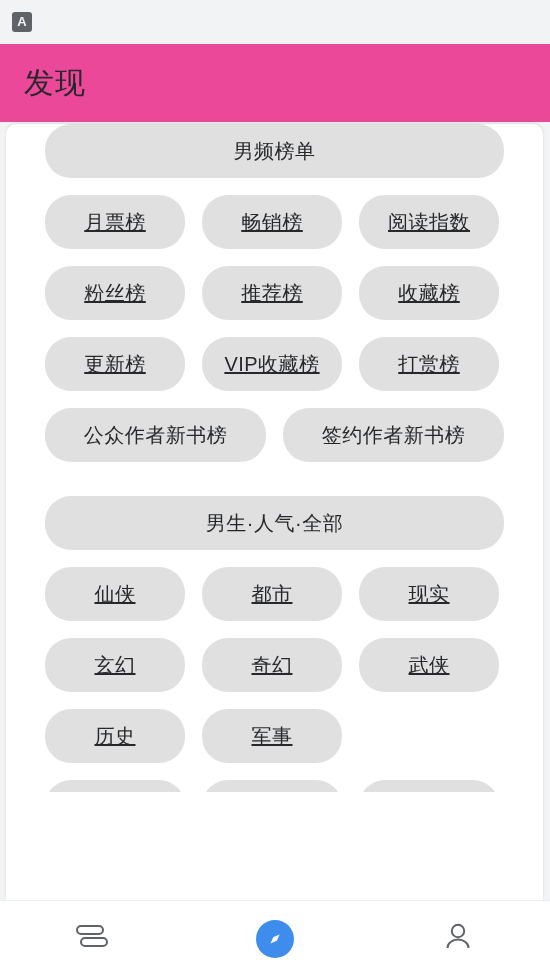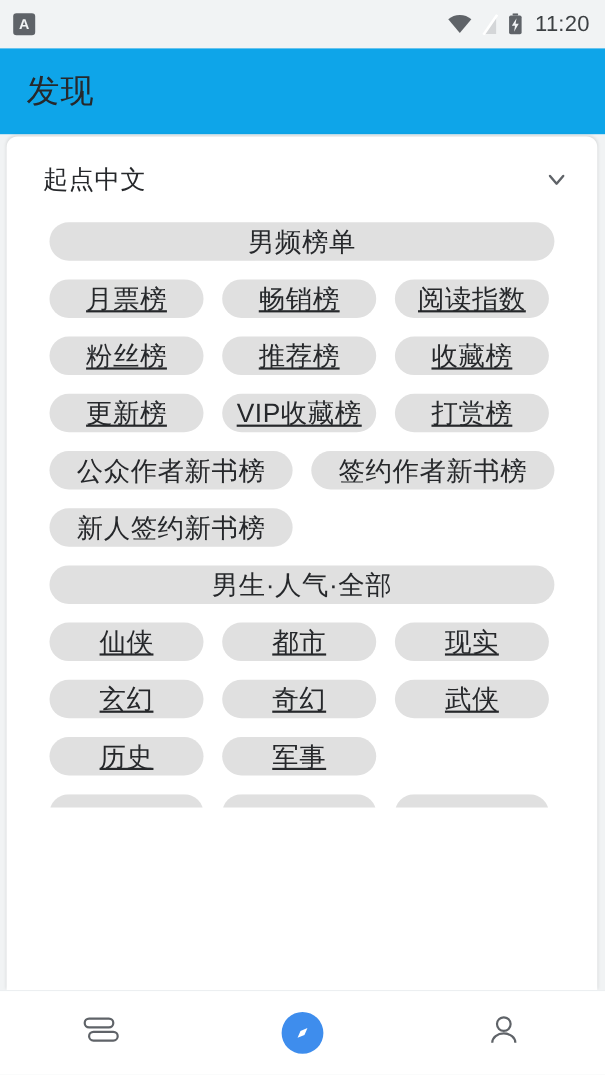--- a/index.html
+++ b/index.html
@@ -49,21 +49,21 @@
     letter-spacing: 0.2px;
     margin-left: 2px;
   }
 
   
   .page-title-bar {
     height: 78px;
     display: flex;
     align-items: center;
     padding: 0 24px;
-    background: #0ea5e9;
+    background: #ec4899;
   }
   .page-title {
     font-size: 30px;
     color: #26282b;
     letter-spacing: 1px;
   }
 
   
   .card {
     position: absolute;
@@ -94,27 +94,27 @@
   
   .chip-area { padding: 0 39px; }
 
   .chip-row {
     display: flex;
     gap: 17px;
     margin-bottom: 17px;
   }
 
   .chip {
-    height: 35px;
+    height: 54px;
     background: #e0e0e0;
     border-radius: 26px;
     display: flex;
     align-items: center;
     justify-content: center;
-    font-size: 24px;
+    font-size: 20px;
     color: #26282b;
     letter-spacing: 0.5px;
     user-select: none;
     flex: 0 0 auto;
   }
   .chip.full { width: 100%; }
   .chip.col3 { width: 140px; text-decoration: underline; }
   .chip.col2 { width: 221px; }
 
   
@@ -150,57 +150,28 @@
     justify-content: center;
   }
 </style>
 </head>
 <body>
 
 <div class="status-bar">
   <div class="status-left">
     <div class="notif-icon">A</div>
   </div>
-  <div class="status-right">
-    <span>
-      <svg width="22" height="18" viewBox="0 0 22 18">
-        <path d="M11 17 L0.5 4.5 A16 16 0 0 1 21.5 4.5 Z" fill="#5f6368"></path>
-      </svg>
-    </span>
-    <span>
-      <svg width="15" height="19" viewBox="0 0 15 19">
-        <path d="M13 1 L13 18 L1 18 Z" fill="#d4d6d8"></path>
-        <line x1="1.5" y1="18.5" x2="14" y2="0.5" stroke="#ffffff" stroke-width="2.4"></line>
-      </svg>
-    </span>
-    <span>
-      <svg width="13" height="20" viewBox="0 0 13 20">
-        <rect x="4" y="0" width="5" height="2" rx="0.6" fill="#5f6368"></rect>
-        <rect x="0.8" y="2" width="11.4" height="17.2" rx="1.6" fill="#5f6368"></rect>
-        <path d="M7.6 4.6 L3.3 11.4 L6.2 11.4 L5.3 16.8 L9.6 9.6 L6.7 9.6 Z" fill="#f1f3f4"></path>
-      </svg>
-    </span>
-    <span class="clock">11:20</span>
-  </div>
 </div>
 
 <div class="page-title-bar">
   <div class="page-title">发现</div>
 </div>
 
 <div class="card">
 
-  <div class="card-header">
-    <span class="card-header-title">起点中文</span>
-    <span class="chevron">
-      <svg width="30" height="30" viewBox="0 0 30 30">
-        <polyline points="9,12 15,19 21,12" fill="none" stroke="#5f6368" stroke-width="2.2" stroke-linecap="round" stroke-linejoin="round"></polyline>
-      </svg>
-    </span>
-  </div>
 
   <div class="chip-area" id="chip-area">
       <div class="chip-row">
         <div class="chip full">男频榜单</div>
       </div>
       <div class="chip-row">
         <div class="chip col3">月票榜</div>
         <div class="chip col3">畅销榜</div>
         <div class="chip col3">阅读指数</div>
       </div>
@@ -212,21 +183,20 @@
       <div class="chip-row">
         <div class="chip col3">更新榜</div>
         <div class="chip col3">VIP收藏榜</div>
         <div class="chip col3">打赏榜</div>
       </div>
       <div class="chip-row">
         <div class="chip col2">公众作者新书榜</div>
         <div class="chip col2">签约作者新书榜</div>
       </div>
       <div class="chip-row">
-        <div class="chip col2">新人签约新书榜</div>
       </div>
       <div class="chip-row">
         <div class="chip full">男生·人气·全部</div>
       </div>
       <div class="chip-row">
         <div class="chip col3">仙侠</div>
         <div class="chip col3">都市</div>
         <div class="chip col3">现实</div>
       </div>
       <div class="chip-row">

